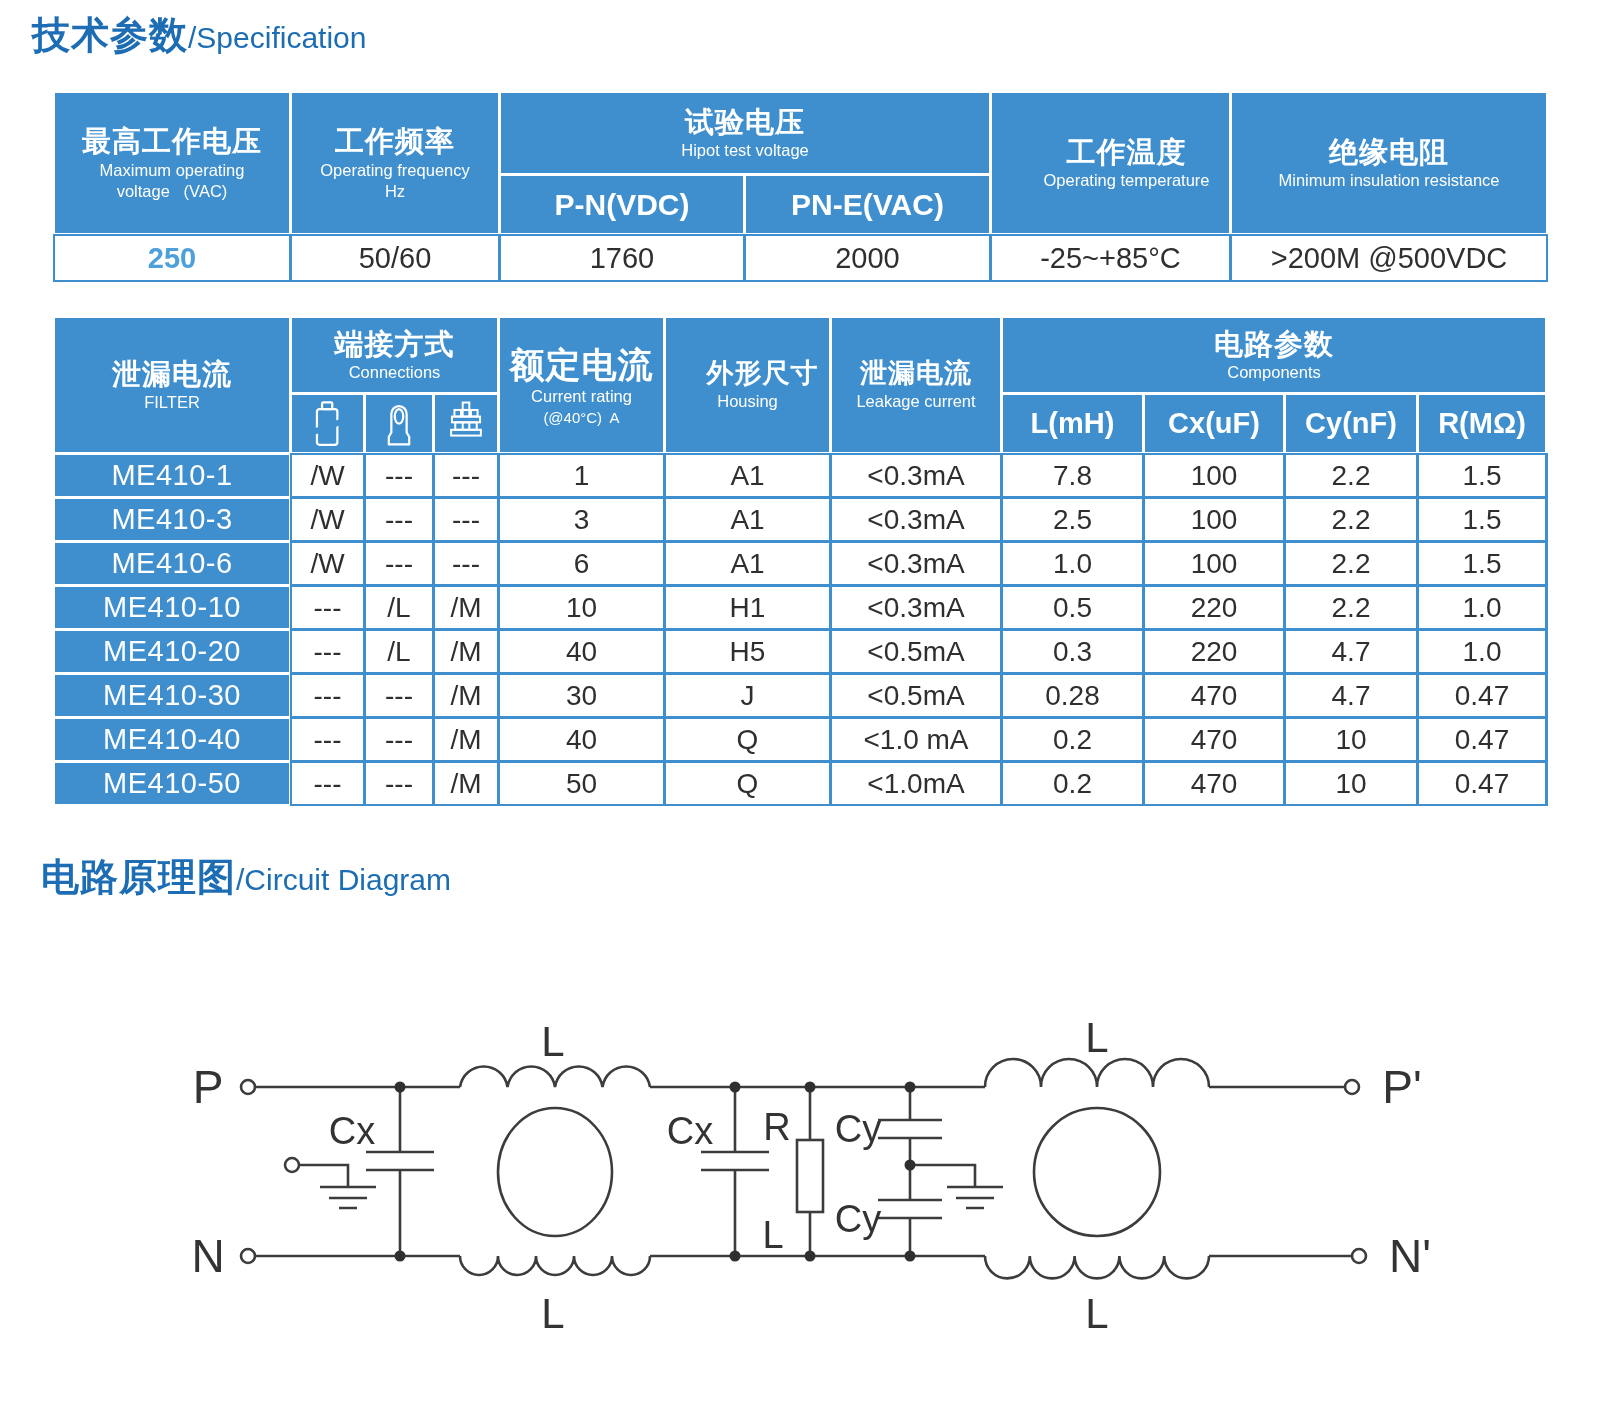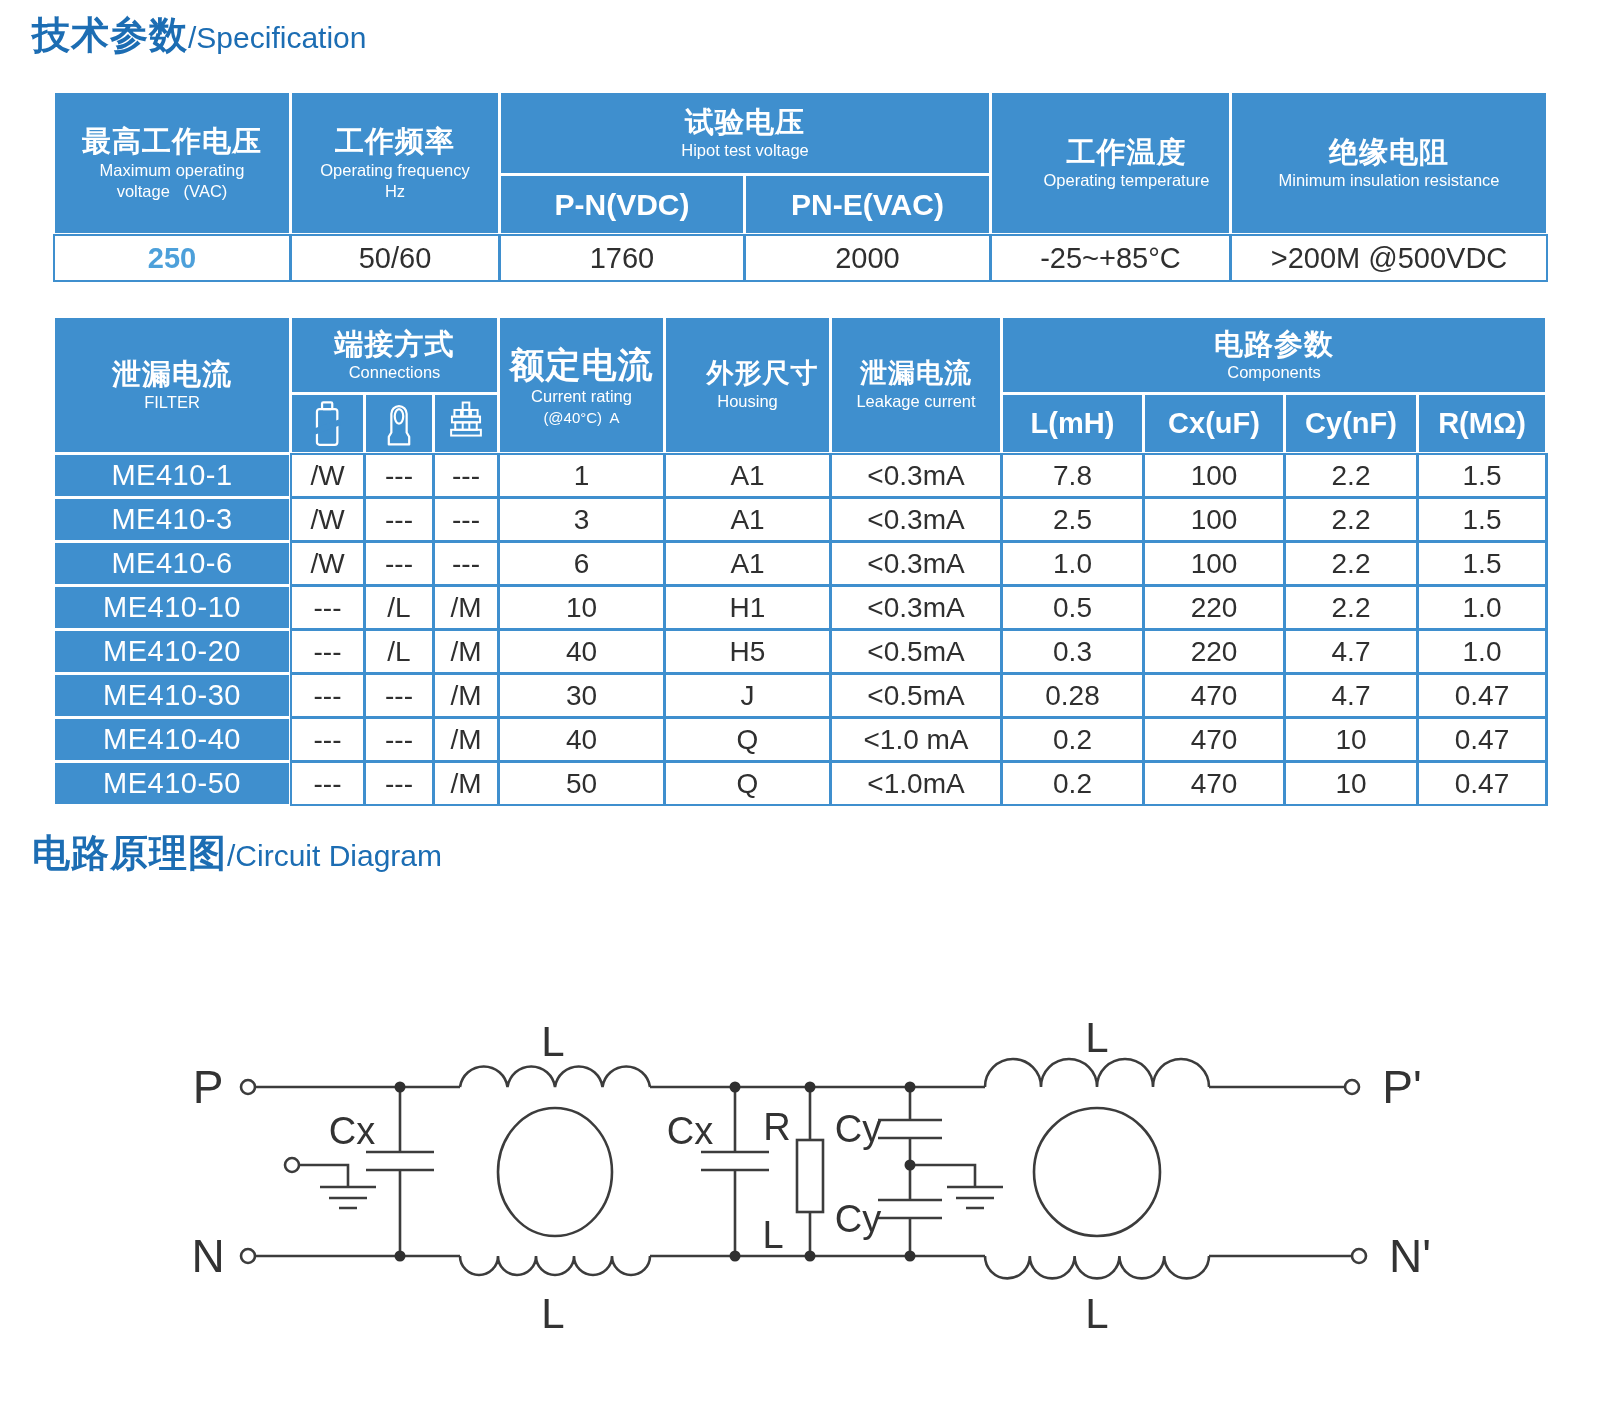--- a/index.html
+++ b/index.html
@@ -12,21 +12,21 @@
   *{margin:0;padding:0;box-sizing:border-box;}
   body{
     width:1600px;height:1401px;position:relative;overflow:hidden;
     background:#fff;font-family:"Liberation Sans","DejaVu Sans",sans-serif;
   }
   
   .sec-title{position:absolute;left:32px;color:var(--title-blue);display:flex;align-items:baseline;}
   .sec-title .zh{font-size:38px;font-weight:700;letter-spacing:1px;}
   .sec-title .rest{font-size:30px;font-weight:400;}
   #title-spec{top:10px;}
-  #title-circuit{top:828px;}
+  #title-circuit{top:852px;margin-left:9px;}
 
   
   .hcell{background:var(--blue);color:#fff;display:flex;flex-direction:column;
          align-items:center;justify-content:center;text-align:center;}
   .hcell .zh{font-size:29px;font-weight:700;letter-spacing:1px;line-height:1.25;}
   .hcell .en{font-size:16.5px;font-weight:400;line-height:1.3;white-space:pre-wrap;}
   .hcell .sub{font-size:30px;font-weight:600;}
   .span2{grid-row:1/3;}
 
   

